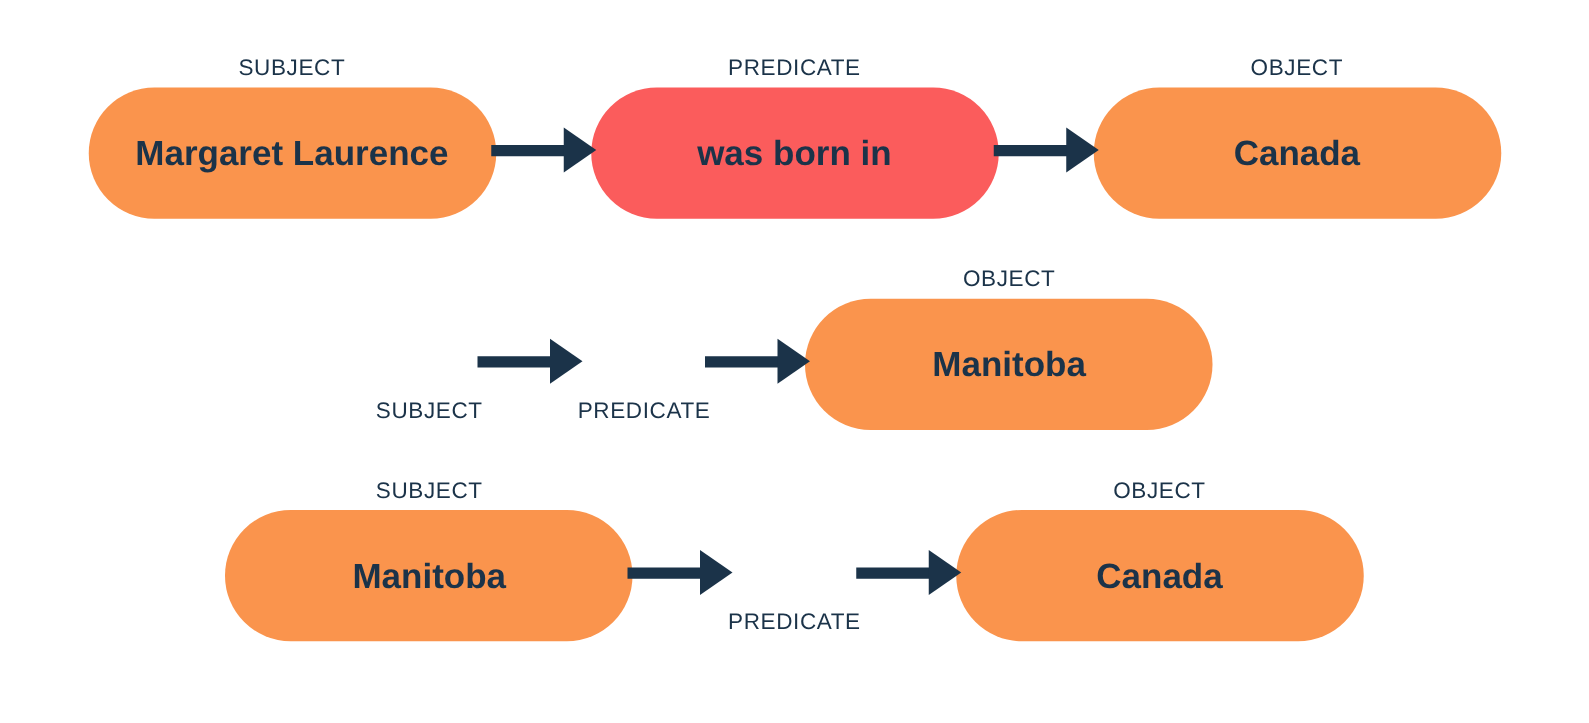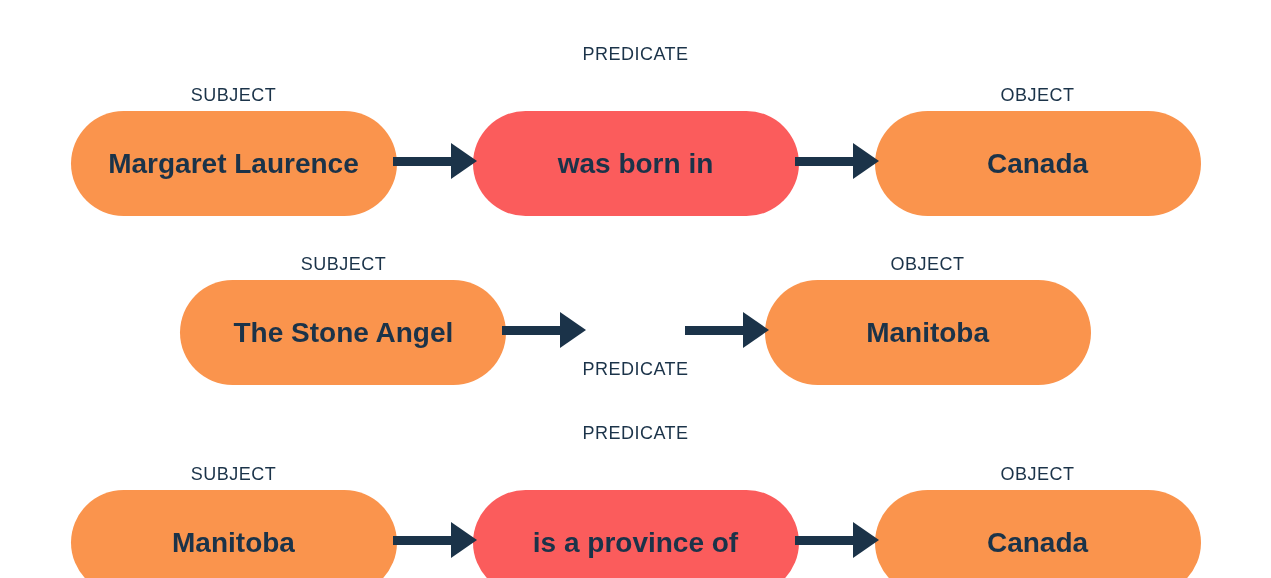--- a/index.html
+++ b/index.html
@@ -51,21 +51,21 @@
     border-radius: 55px;
     display: flex;
     align-items: center;
     justify-content: center;
     font-size: 28px;
     font-weight: 700;
     color: var(--text);
     text-align: center;
   }
   .pill-subject { background: var(--subject-fill); }
-  .pill-predicate { background: var(--predicate-fill); margin-top: 41px; }
+  .pill-predicate { background: var(--predicate-fill); }
   .pill-object { background: var(--object-fill); text-align: center; }
   .arrow {
     width: 84px;
     height: 110px;
     display: flex;
     align-items: center;
     margin: 0 -4px;
     position: relative;
     z-index: 1;
   }
@@ -107,21 +107,20 @@
     </div>
     <div class="node">
       <div class="node-label">OBJECT</div>
       <div class="pill pill-object">Canada</div>
     </div>
   </div>
 
   <div class="row">
     <div class="node">
       <div class="node-label">SUBJECT</div>
-      <div class="pill pill-subject">The Stone Angel</div>
     </div>
     <div class="arrow">
       <span class="arrow-line"></span>
       <span class="arrow-head"></span>
     </div>
     <div class="node">
       <div class="node-label">PREDICATE</div>
     </div>
     <div class="arrow">
       <span class="arrow-line"></span>
@@ -137,21 +136,20 @@
     <div class="node">
       <div class="node-label">SUBJECT</div>
       <div class="pill pill-subject">Manitoba</div>
     </div>
     <div class="arrow">
       <span class="arrow-line"></span>
       <span class="arrow-head"></span>
     </div>
     <div class="node">
       <div class="node-label">PREDICATE</div>
-      <div class="pill pill-predicate">is a province of</div>
     </div>
     <div class="arrow">
       <span class="arrow-line"></span>
       <span class="arrow-head"></span>
     </div>
     <div class="node">
       <div class="node-label">OBJECT</div>
       <div class="pill pill-object">Canada</div>
     </div>
   </div>

